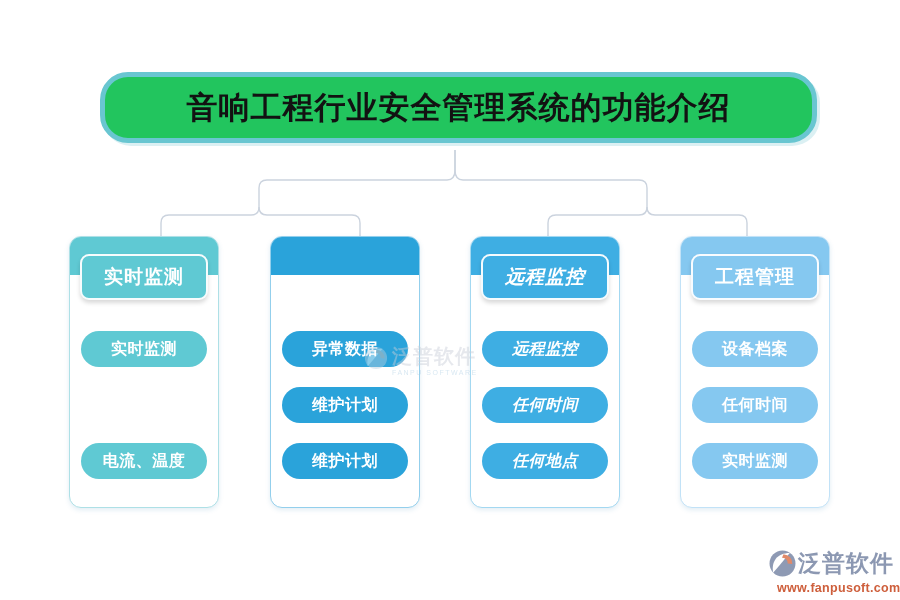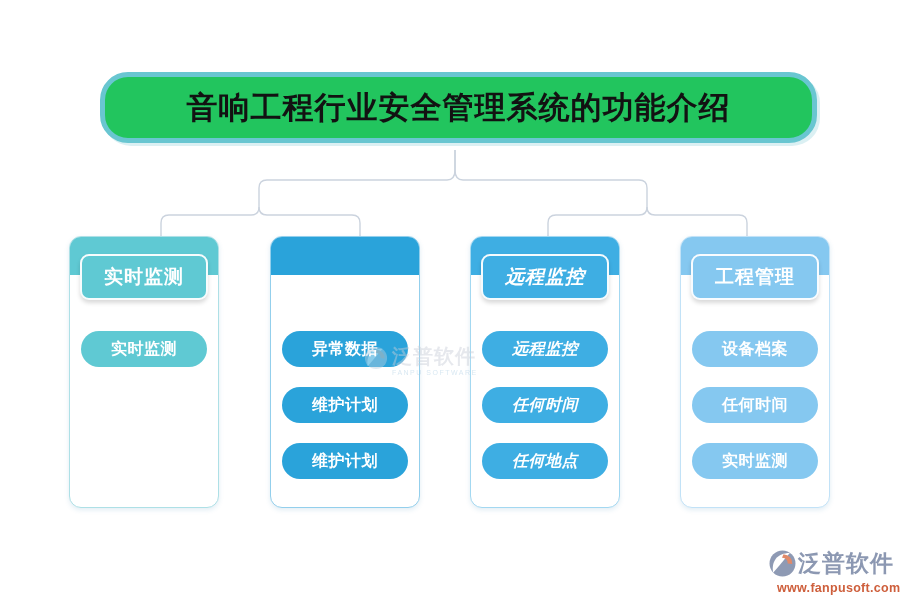--- a/index.html
+++ b/index.html
@@ -77,20 +77,23 @@
   </div>
 
   <div class="card card-0" style="--accent: #5FC9D3; --soft: #AEE0E6;">
     <div class="band"></div>
     <div class="head">
       <span>实时监测</span>
     </div>
     <div class="pill pill-0">
         <span>实时监测</span>
       </div>
+    <div class="pill pill-2">
+        <span>电流、温度</span>
+      </div>
   </div>
 
   <div class="card card-1" style="--accent: #2AA3DA; --soft: #93CFEC;">
     <div class="band"></div>
     <div class="pill pill-0">
         <span>异常数据</span>
       </div>
     <div class="pill pill-1">
         <span>维护计划</span>
       </div>

